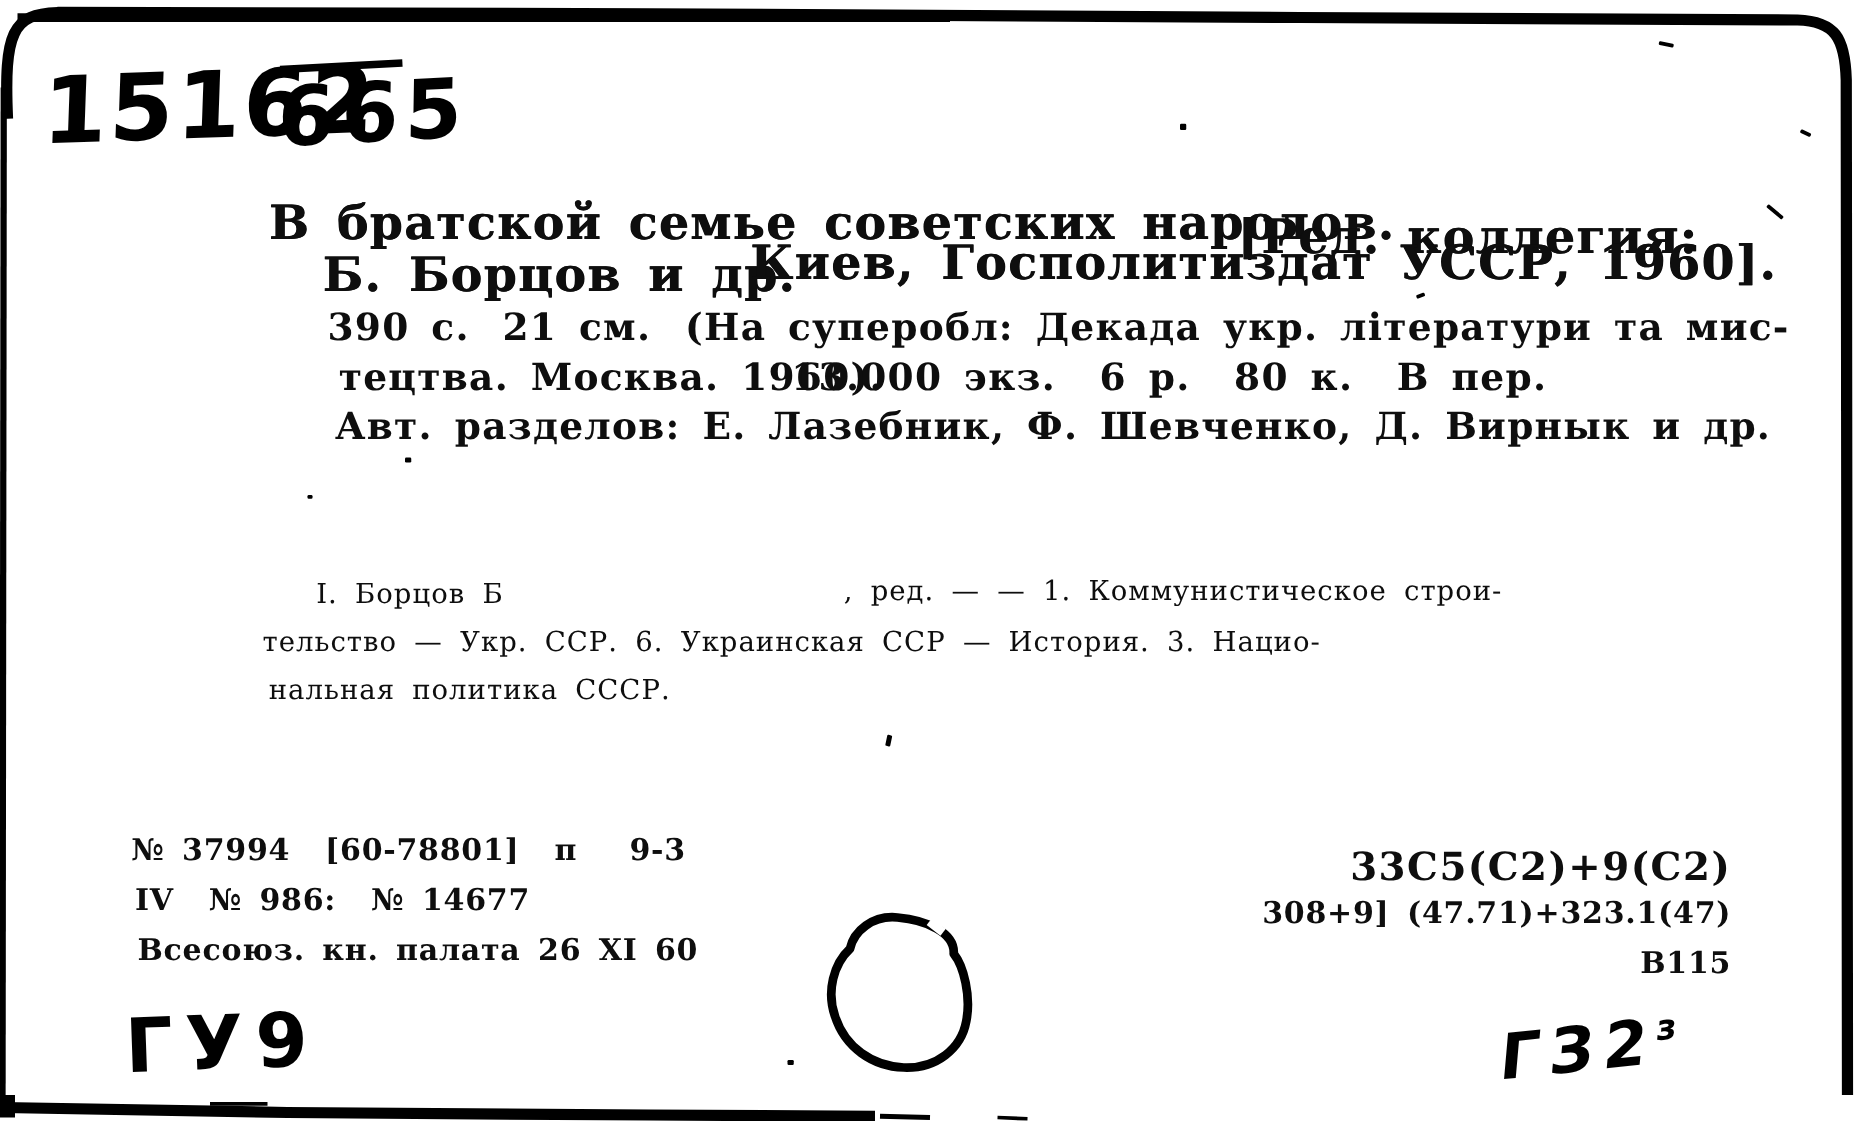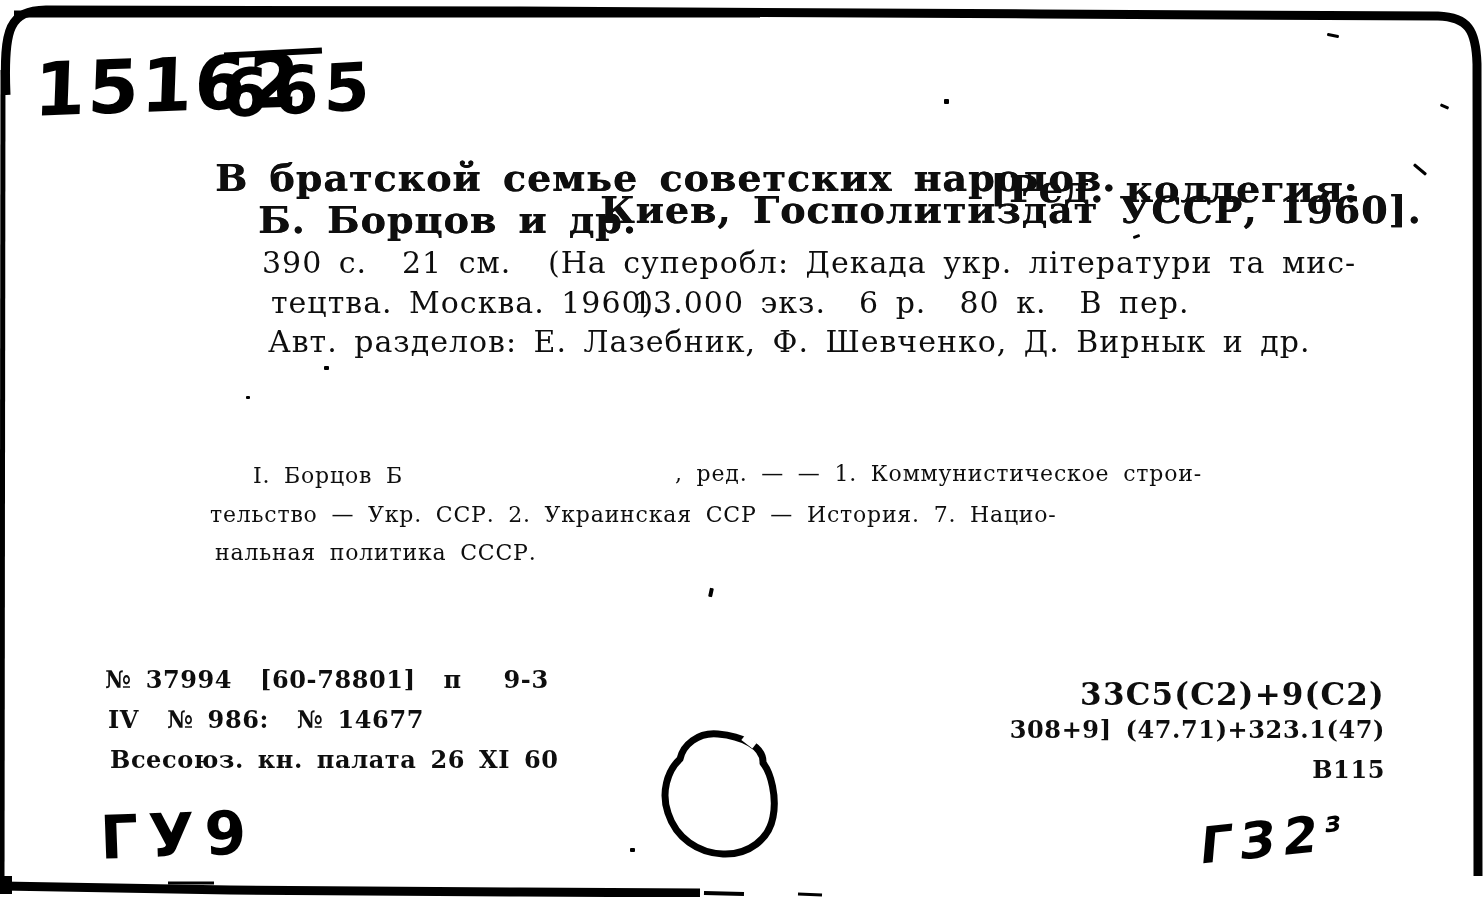--- a/index.html
+++ b/index.html
@@ -3,21 +3,21 @@
 <meta charset="utf-8">
 <style>
   html,body{margin:0;padding:0}
   body{
     width:1483px;height:897px;position:relative;overflow:hidden;
     background:#ffffff;color:#0e0e0e;
     font-family:"DejaVu Serif",serif;
   }
   .line{position:absolute;white-space:pre;line-height:1.1}
   .t-head{font-size:38px;font-weight:bold;letter-spacing:1px;word-spacing:7px;text-shadow:0.4px 0 0 currentColor}
-  .t-body{font-size:30px;font-weight:normal;letter-spacing:1px;word-spacing:6px}
+  .t-body{font-size:30px;font-weight:bold;letter-spacing:1px;word-spacing:6px}
   .t-trace{font-size:22px;font-weight:normal;letter-spacing:0.8px;word-spacing:6px}
   .t-foot{font-size:24px;font-weight:bold;letter-spacing:0.6px;word-spacing:5px}
   .t-class{font-size:31px;font-weight:bold;letter-spacing:1.2px}
   .right-col{text-align:right}
   .hand{
     position:absolute;color:#000;
     font-family:"DejaVu Sans",sans-serif;font-weight:bold;white-space:pre;
   }
   .speck{position:absolute;background:#000;border-radius:1px}
   .overline-bar{position:absolute;background:#000}
@@ -59,21 +59,21 @@
 <div class="line t-body" style="left:402px;top:246px">21 см.</div>
 <div class="line t-body" style="left:548px;top:246px">(На суперобл: Декада укр. літератури та мис-</div>
 
 <div class="line t-body" style="left:271px;top:286px">тецтва. Москва. 1960).</div>
 <div class="line t-body" style="left:633px;top:286px">13.000 экз.  6 р.  80 к.  В пер.</div>
 
 <div class="line t-body" style="left:268px;top:325px">Авт. разделов: Е. Лазебник, Ф. Шевченко, Д. Вирнык и др.</div>
 
 <div class="line t-trace" style="left:253px;top:464px">I. Борцов Б</div>
 <div class="line t-trace" style="left:675px;top:462px">, ред. — — 1. Коммунистическое строи-</div>
-<div class="line t-trace" style="left:210px;top:503px">тельство — Укр. ССР. 2. Украинская ССР — История. 7. Нацио-</div>
+<div class="line t-trace" style="left:210px;top:503px">тельство — Укр. ССР. 6. Украинская ССР — История. 3. Нацио-</div>
 <div class="line t-trace" style="left:215px;top:541px">нальная политика СССР.</div>
 
 <div class="line t-foot" style="left:105px;top:667px">№ 37994  [60-78801]  п   9-3</div>
 <div class="line t-foot" style="left:108px;top:707px">IV  № 986:  № 14677</div>
 <div class="line t-foot" style="left:110px;top:747px">Всесоюз. кн. палата 26 XI 60</div>
 
 <div class="line t-class right-col" style="right:98px;top:677px">33С5(С2)+9(С2)</div>
 <div class="line t-foot right-col" style="right:98px;top:717px;font-weight:bold">308+9] (47.71)+323.1(47)</div>
 <div class="line t-foot right-col" style="right:98px;top:757px">В115</div>
 

